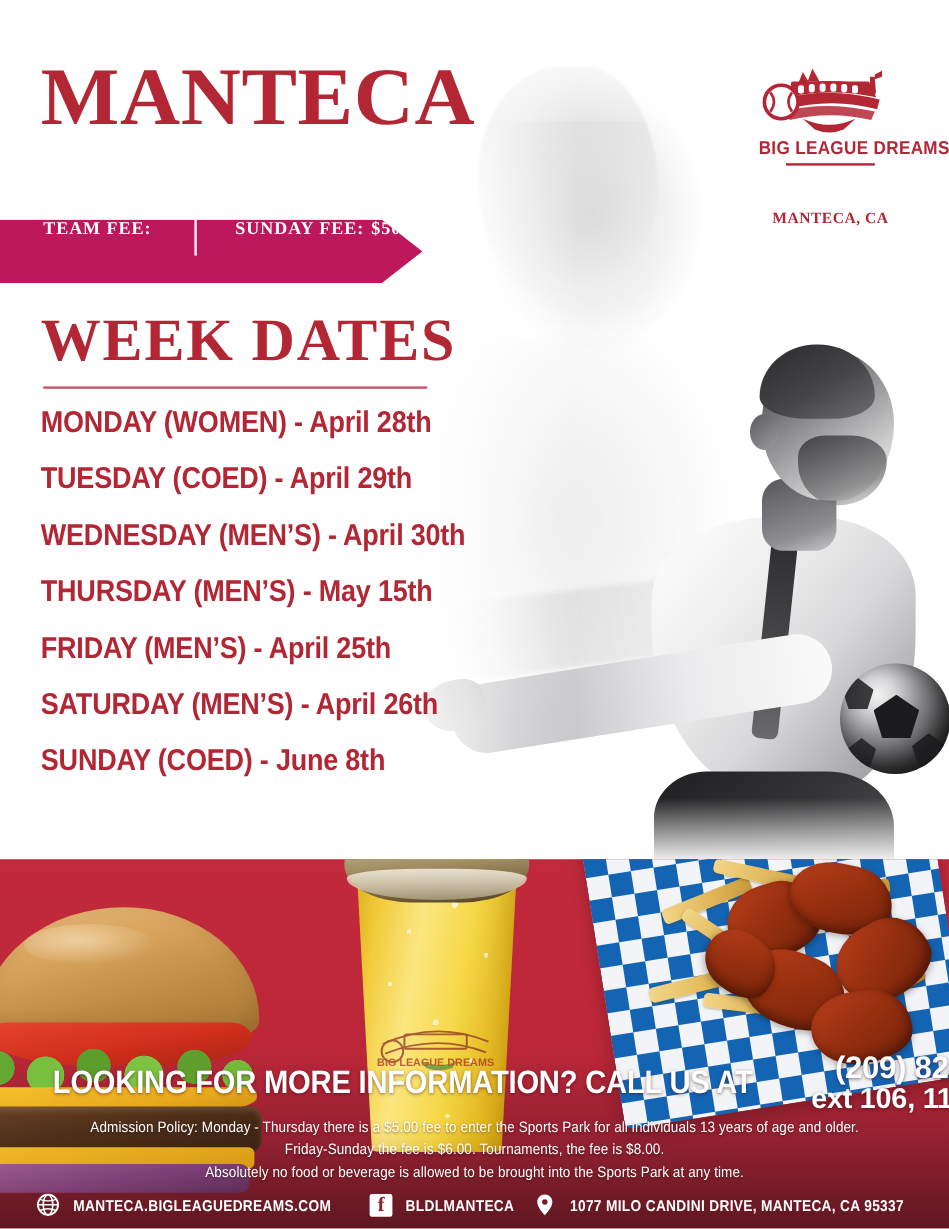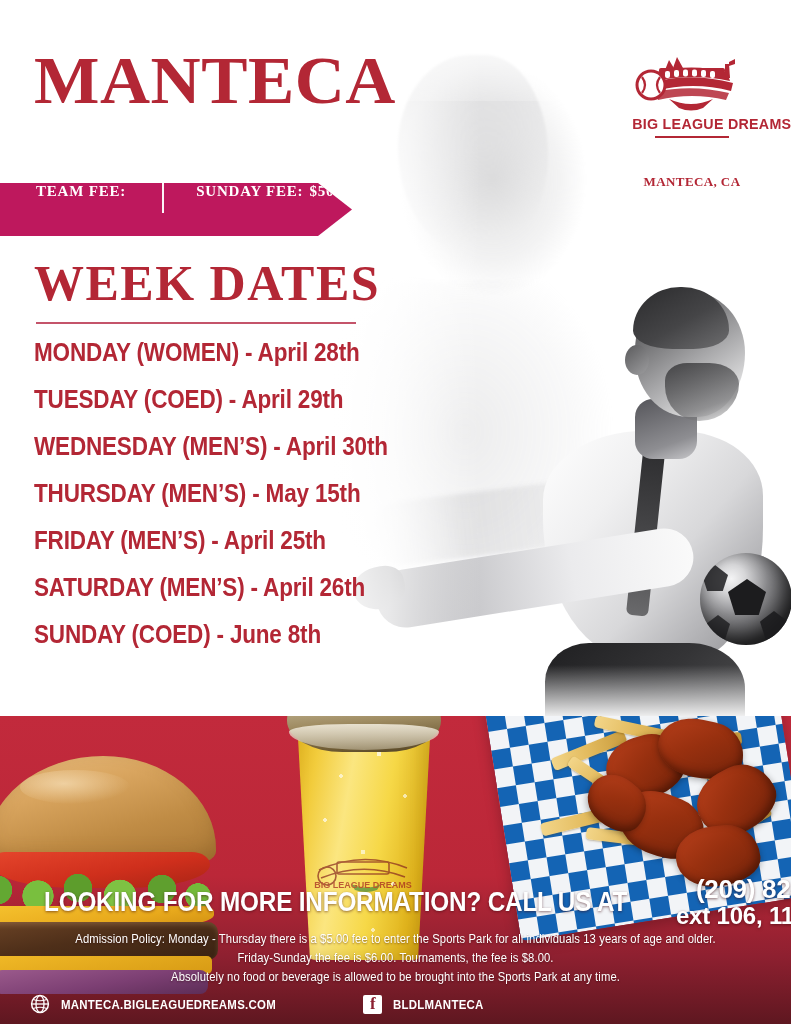--- a/index.html
+++ b/index.html
@@ -839,15 +839,22 @@
 
     <span class="gap-a"></span>
 
     <div class="footer-item">
       <span class="fb-badge"></span>
       <span class="footer-text">BLDLMANTECA</span>
     </div>
 
     <span class="gap-b"></span>
 
+    <div class="footer-item">
+      <svg class="footer-icon" viewBox="0 0 20 20">
+        <path d="M10 1.4 c-3.5 0 -6.3 2.8 -6.3 6.3 c0 4.7 6.3 11 6.3 11 s6.3 -6.3 6.3 -11 c0 -3.5 -2.8 -6.3 -6.3 -6.3 Z" fill="#ffffff"></path>
+        <circle cx="10" cy="7.6" r="2.3" fill="#7a1c28"></circle>
+      </svg>
+      <span class="footer-text">1077 MILO CANDINI DRIVE, MANTECA, CA 95337</span>
+    </div>
   </div>
 
 </div>
 
 </body></html>

